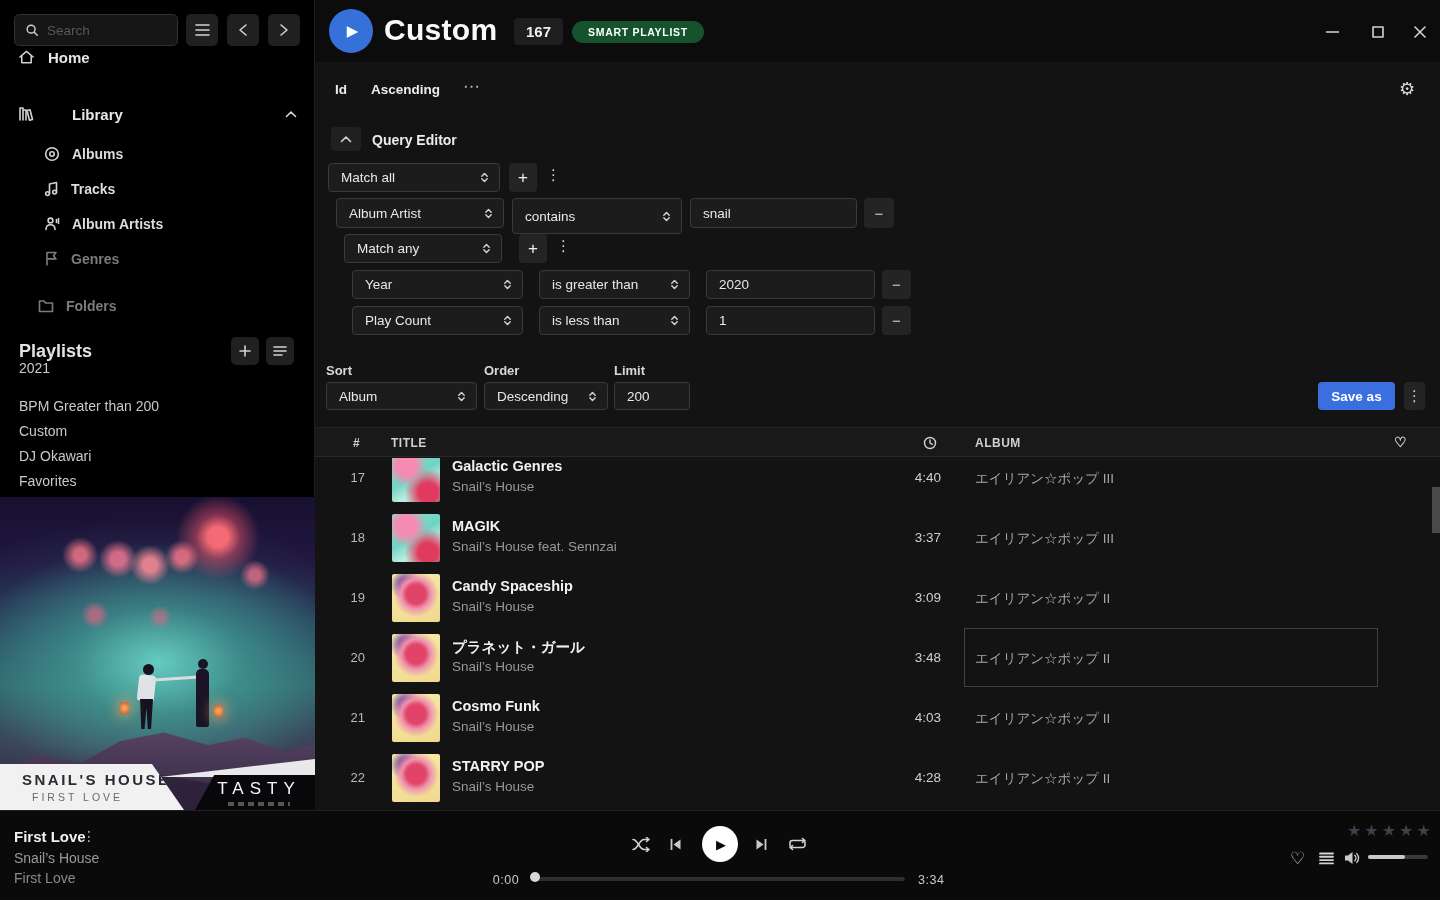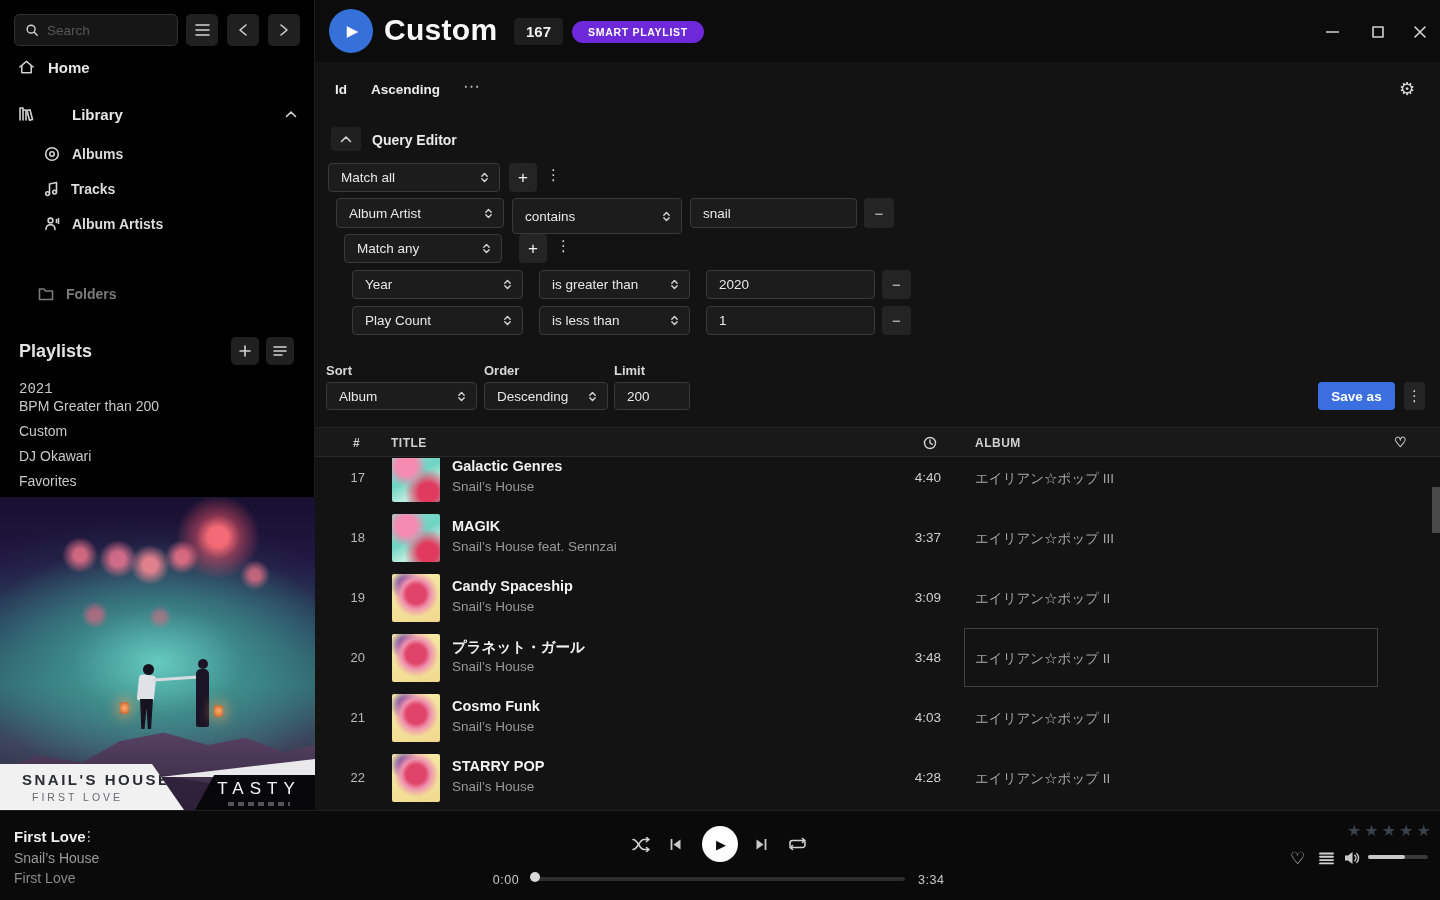--- a/index.html
+++ b/index.html
@@ -60,21 +60,21 @@
   .banner-black{left:195px;top:278px;width:120px;height:35px;background:#08080b;clip-path:polygon(16% 0,100% 0,100% 100%,0 100%);display:flex;flex-direction:column;align-items:center;justify-content:center;}
   .banner-black .a{font-size:17px;font-weight:400;letter-spacing:6px;color:#f5f5f5;margin-left:8px;}
   .banner-black .bars{width:62px;height:4px;margin-top:3px;margin-left:8px;background:repeating-linear-gradient(90deg,#555 0 6px,transparent 6px 10px);}
   .banner-sliver{left:160px;top:262px;width:155px;height:18px;background:#e9e9ec;clip-path:polygon(0 100%,100% 0,100% 100%);}
 
   
   #titlebar{left:315px;top:0;width:1125px;height:62px;background:var(--titlebar);}
   .play-circle{left:14px;top:9px;width:44px;height:44px;border-radius:50%;background:var(--play);display:flex;align-items:center;justify-content:center;color:#fff;font-size:15px;padding-left:3px;}
   .page-title{left:69px;top:13px;font-size:30px;font-weight:800;color:#fafafa;letter-spacing:.3px;}
   .count-badge{left:199px;top:18px;height:27px;background:#1e1e1e;border-radius:4px;display:flex;align-items:center;padding:0 12px;font-size:15px;font-weight:700;color:#f0f0f0;}
-  .smart-pill{left:257px;top:21px;height:22px;background:#6d28d9;border-radius:12px;display:flex;align-items:center;padding:0 16px;font-size:10.5px;font-weight:700;letter-spacing:.7px;color:#fff;}
+  .smart-pill{left:257px;top:21px;height:22px;background:#14532d;border-radius:12px;display:flex;align-items:center;padding:0 16px;font-size:10.5px;font-weight:700;letter-spacing:.7px;color:#fff;}
   .win-btn{top:22px;width:20px;height:20px;display:flex;align-items:center;justify-content:center;color:#e0e0e0;}
 
   
   #content{left:315px;top:62px;width:1125px;height:748px;background:var(--surface);}
   .sort-id{left:20px;top:20px;font-size:13.5px;font-weight:700;color:#ececec;}
   .sort-dir{left:56px;top:20px;font-size:13.5px;font-weight:700;color:#ececec;}
   .dots-h{left:148px;top:14px;font-size:17px;color:#b5b5b5;letter-spacing:1px;}
   .gear{left:1084px;top:16px;font-size:18px;color:#d8d8d8;font-family:"DejaVu Sans",sans-serif;}
   .collapse-btn{left:16px;top:65px;width:30px;height:24px;background:#202020;border-radius:4px;display:flex;align-items:center;justify-content:center;}
   .qe-title{left:57px;top:70px;font-size:14px;font-weight:600;color:#ebebeb;}
@@ -145,21 +145,21 @@
     <svg class="icon" width="12" height="14" viewBox="0 0 12 14">
         <path d="M9 2 L3 7 l6 5"></path>
       </svg>
   </div>
   <div class="abs sq-btn" style="left:268px;top:14px;">
     <svg class="icon" width="12" height="14" viewBox="0 0 12 14">
         <path d="M3 2 L9 7 l-6 5"></path>
       </svg>
   </div>
 
-  <div class="abs navrow" style="top:49px;text-align:right;">
+  <div class="abs navrow" style="top:39px;text-align:right;">
     <svg class="icon" width="17" height="16" viewBox="0 0 18 16">
         <path d="M2 8 L9 2 L16 8"></path>
         <path d="M4 7 V14 h10 V7"></path>
       </svg>
     <span>Home</span>
   </div>
   <div class="abs navrow" style="top:96px;gap:38px;">
     <svg class="icon" width="16" height="16" viewBox="0 0 16 16">
         <path d="M2 14 V2 h3 v12 M5 14 V4 h3 v10"></path>
         <path d="M9 4.5 l3 -0.8 2.5 9.8 -3 0.8 Z"></path>
@@ -186,41 +186,47 @@
     <span>Tracks</span>
   </div>
   <div class="abs subrow" style="top:206px;">
     <svg class="icon" width="16" height="16" viewBox="0 0 16 16">
         <circle cx="6.5" cy="4.5" r="2.4"></circle>
         <path d="M2 13.5 c0 -3.2 2 -4.8 4.5 -4.8 s4.5 1.6 4.5 4.8"></path>
         <path d="M12.5 3.5 v3 M14.5 2.5 v5"></path>
       </svg>
     <span>Album Artists</span>
   </div>
-  <div class="abs subrow muted" style="top:276px;padding-left:38px;">
+  <div class="abs subrow muted" style="top:241px;">
+    <svg class="icon" width="15" height="15" viewBox="0 0 15 15">
+        <path d="M3 14 V1.5 h9 l-2.5 3.2 2.5 3.2 H3"></path>
+      </svg>
+    <span>Genres</span>
+  </div>
+  <div class="abs subrow muted" style="top:288px;padding-left:38px;">
     <svg class="icon" width="16" height="14" viewBox="0 0 16 14">
         <path d="M1.5 12.5 V2 h4.5 l1.5 2 h7 v8.5 Z"></path>
       </svg>
     <span>Folders</span>
   </div>
 
   <div class="abs pl-header">
     <span class="t">Playlists</span>
     <div class="mini-btn" style="position:absolute;left:231px;">
       <svg class="icon" width="12" height="12" viewBox="0 0 12 12">
           <path d="M6 1v10M1 6h10"></path>
         </svg>
     </div>
     <div class="mini-btn" style="position:absolute;left:266px;">
       <svg class="icon" width="14" height="12" viewBox="0 0 14 12">
           <path d="M1 2h12M1 6h12M1 10h8"></path>
         </svg>
     </div>
   </div>
-  <div class="abs pl-item" style="top:376px;font-family:Liberation Mono, monospace;">
+  <div class="abs pl-item" style="top:355px;">
       <span>2021</span>
     </div>
   <div class="abs pl-item" style="top:393px;">
       <span>BPM Greater than 200</span>
     </div>
   <div class="abs pl-item" style="top:418px;">
       <span>Custom</span>
     </div>
   <div class="abs pl-item" style="top:443px;">
       <span>DJ Okawari</span>

